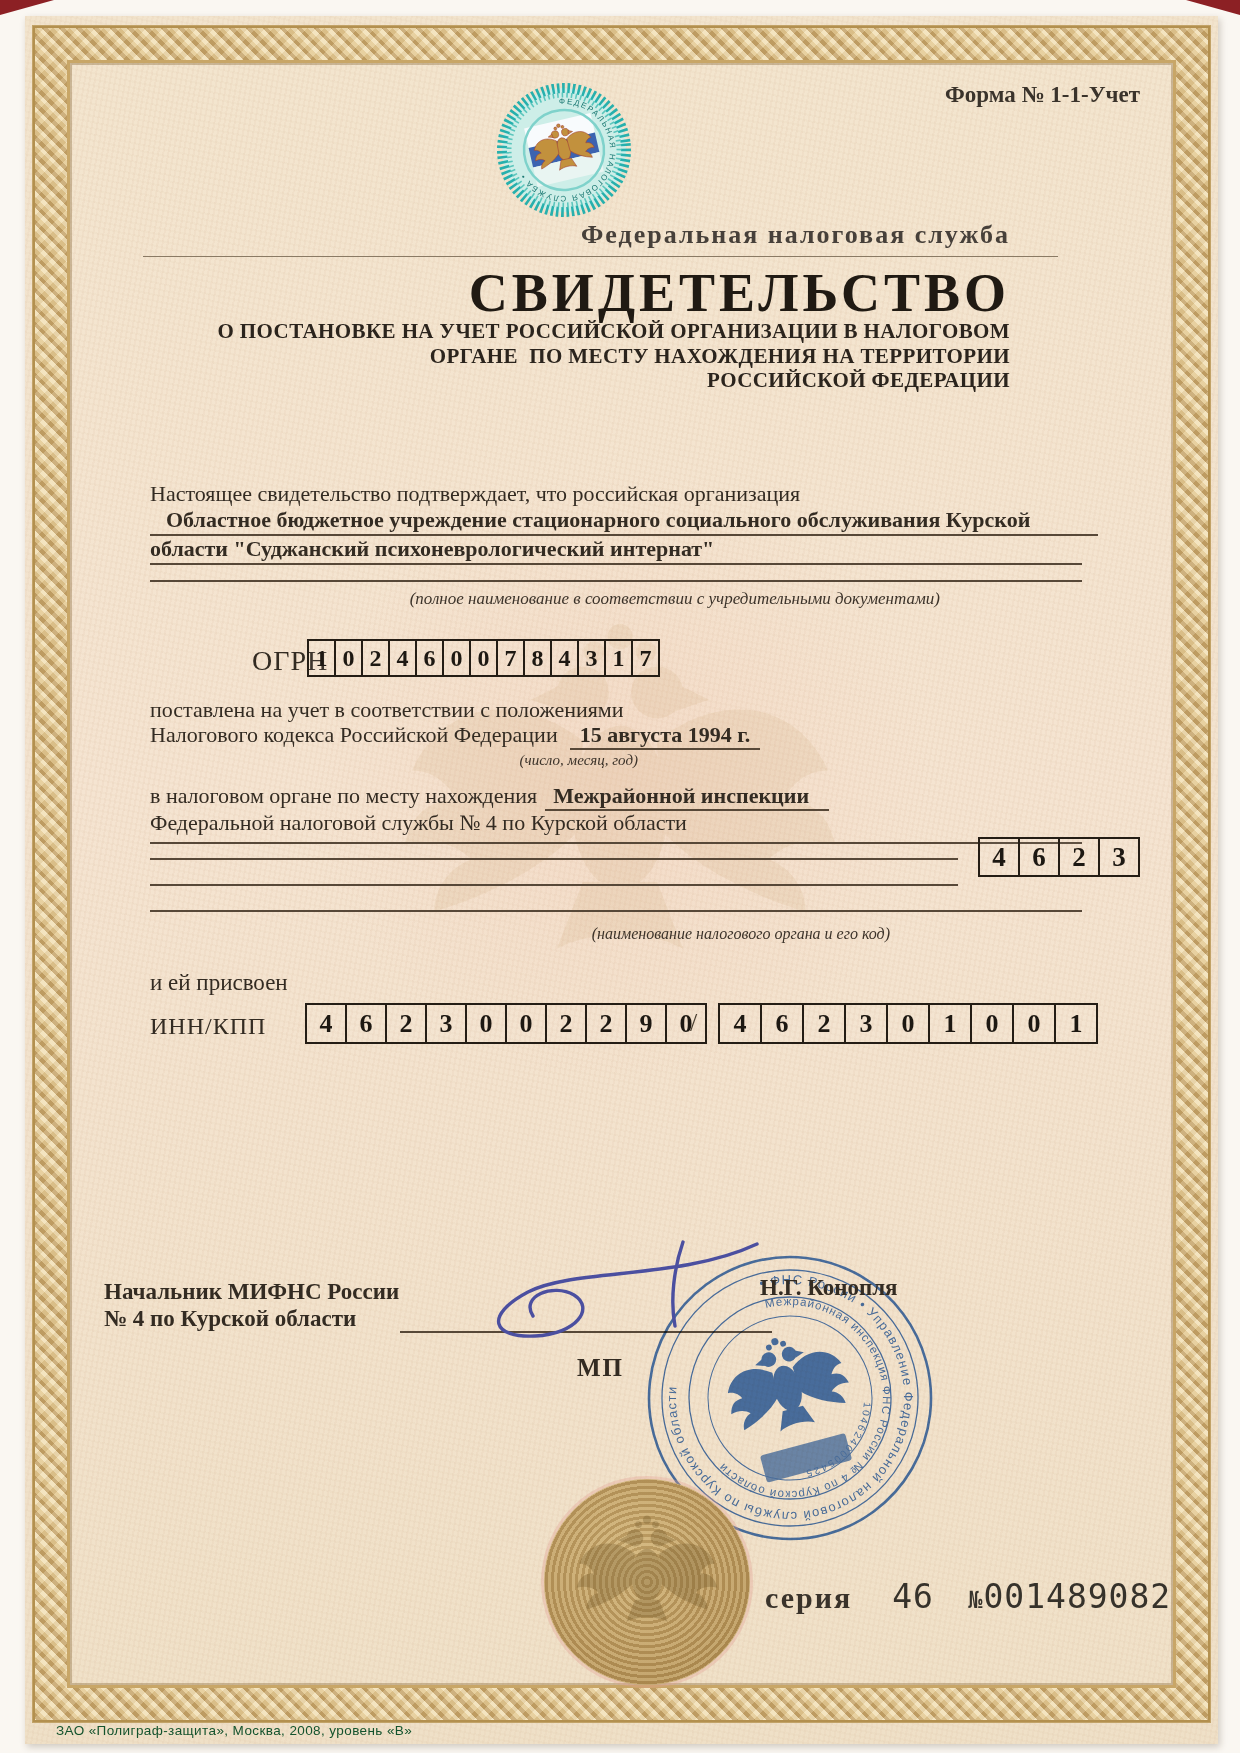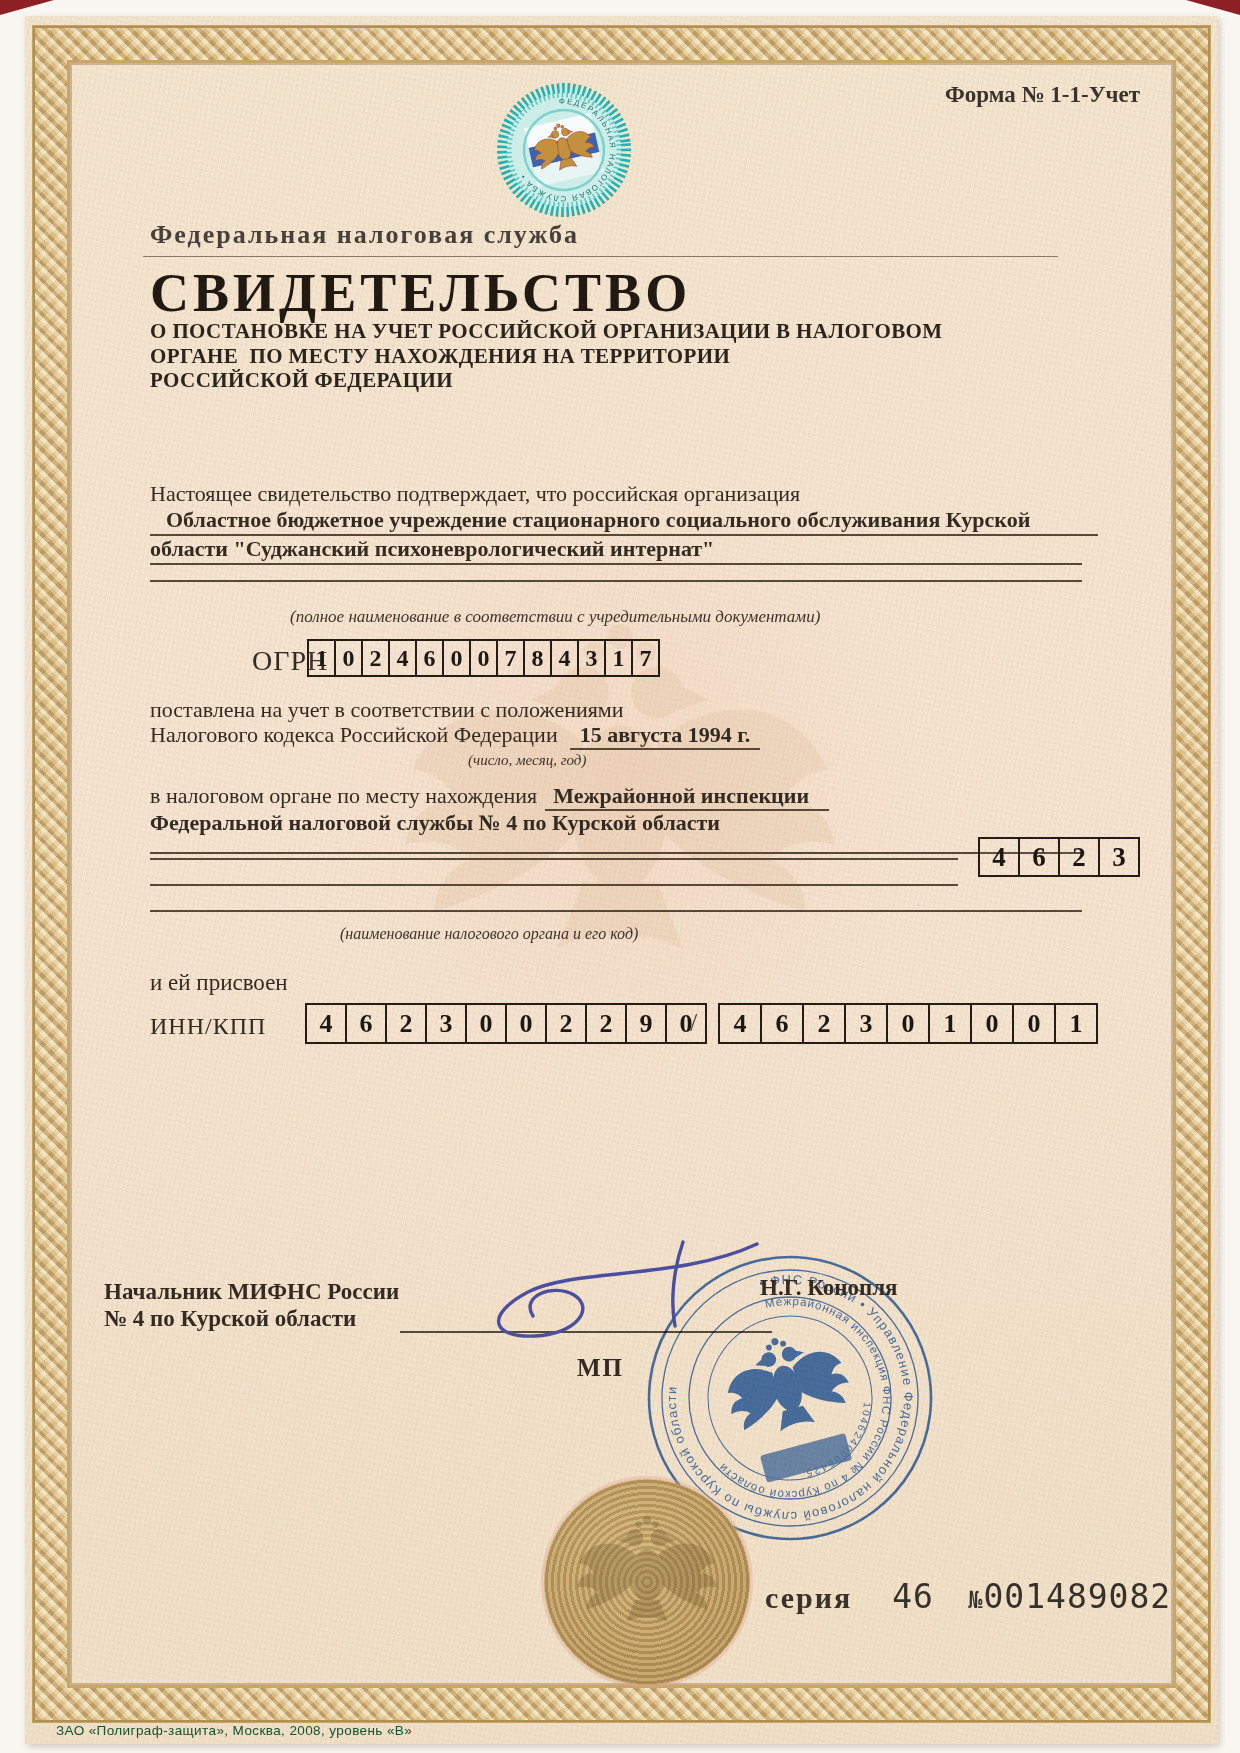--- a/index.html
+++ b/index.html
@@ -28,54 +28,54 @@
       repeating-linear-gradient(100deg, rgba(201,150,120,.07) 0 2px, transparent 2px 5px),
       repeating-linear-gradient(12deg, rgba(190,160,120,.05) 0 2px, transparent 2px 6px),
       linear-gradient(180deg,#f3e5ce 0%,#f5e4d1 45%,#f0e1c8 100%);
     box-shadow:inset 0 0 0 3px #c8a667, inset 0 0 0 5px rgba(125,95,45,.35);}
 
   .corner-l,.corner-r{position:absolute;top:0;width:0;height:0;z-index:12;}
   .corner-l{left:0;border-top:15px solid #8c2024;border-right:54px solid transparent;}
   .corner-r{right:0;border-top:15px solid #8c2024;border-left:54px solid transparent;}
 
   .abs{position:absolute;z-index:4;}
-  .ctr{text-align:left;}
+  .ctr{text-align:right;}
   .prewrap{white-space:pre-wrap;}
   .uline{border-bottom:2px solid #574838;height:0;}
 
   .form-label{left:900px;top:82px;width:240px;text-align:right;font-size:23px;font-weight:bold;color:#3a332b;}
   .agency{left:150px;top:220px;width:860px;font-size:26px;font-weight:bold;letter-spacing:2px;color:#47403a;}
   .agency-rule{left:143px;top:256px;width:915px;height:1px;background:#8a7a64;}
   .doc-title{left:150px;top:262px;width:860px;font-size:54px;font-weight:bold;letter-spacing:4px;color:#201a13;}
   .sub{left:150px;width:860px;font-size:21px;font-weight:bold;color:#2b241d;letter-spacing:.4px;}
   .sub1{top:319px;} .sub2{top:344px;} .sub3{top:368px;}
 
   .body-text{font-size:22px;}
   .intro{left:150px;top:481px;}
   .org-line{left:150px;top:507px;width:932px;font-size:22px;font-weight:bold;border-bottom:2px solid #574838;padding-left:16px;padding-bottom:1px;}
   .org-line2{top:536px;padding-left:0;}
   .blank1{left:150px;top:580px;width:932px;}
   .small-cap{font-style:italic;font-size:17px;color:#3c332a;}
-  .cap1{left:290px;top:589px;width:650px;margin-top:18px;}
+  .cap1{left:290px;top:589px;width:650px;}
 
   .row-label{font-size:28px;letter-spacing:1px;}
   .ogrn-label{left:252px;top:645px;}
   .cells{display:flex;}
   .cell{border:2px solid #241d15;margin-left:-2px;display:flex;align-items:center;justify-content:center;
         font-weight:bold;font-family:"Liberation Serif","DejaVu Serif",serif;background:rgba(255,255,255,.05);color:#1d1812;}
   .cell:first-child{margin-left:0;}
   .ogrn-cells{left:307px;top:639px;}
   .ogrn-cells .cell{width:25px;height:34px;font-size:24px;}
   .reg1{left:150px;top:697px;}
   .reg2{left:150px;top:722px;}
   .reg-date{font-weight:bold;border-bottom:2px solid #574838;padding:0 10px 1px 10px;margin-left:12px;}
   .cap2{left:468px;top:752px;width:170px;font-size:15px;}
   .tax1{left:150px;top:783px;}
   .tax-name1{font-weight:bold;border-bottom:2px solid #574838;padding:0 20px 1px 8px;margin-left:8px;}
-  .tax2{left:150px;top:810px;width:932px;font-size:22px;font-weight:bold;border-bottom:2px solid #574838;padding-bottom:16px;}
+  .tax2{left:150px;top:810px;width:932px;font-size:22px;font-weight:normal;border-bottom:2px solid #574838;padding-bottom:6px;}
   .blank2{left:150px;top:858px;width:808px;}
   .blank3{left:150px;top:884px;width:808px;}
   .blank4{left:150px;top:910px;width:932px;}
   .code-cells{left:978px;top:837px;}
   .code-cells .cell{width:38px;height:36px;font-size:27px;}
   .cap3{left:340px;top:925px;width:550px;font-size:16px;}
   .lead{left:150px;top:970px;font-size:23px;}
   .innkpp-label{left:150px;top:1013px;font-size:24px;letter-spacing:1px;}
   .inn-cells{left:305px;top:1003px;}
   .inn-cells .cell{width:38px;height:37px;font-size:26px;}

